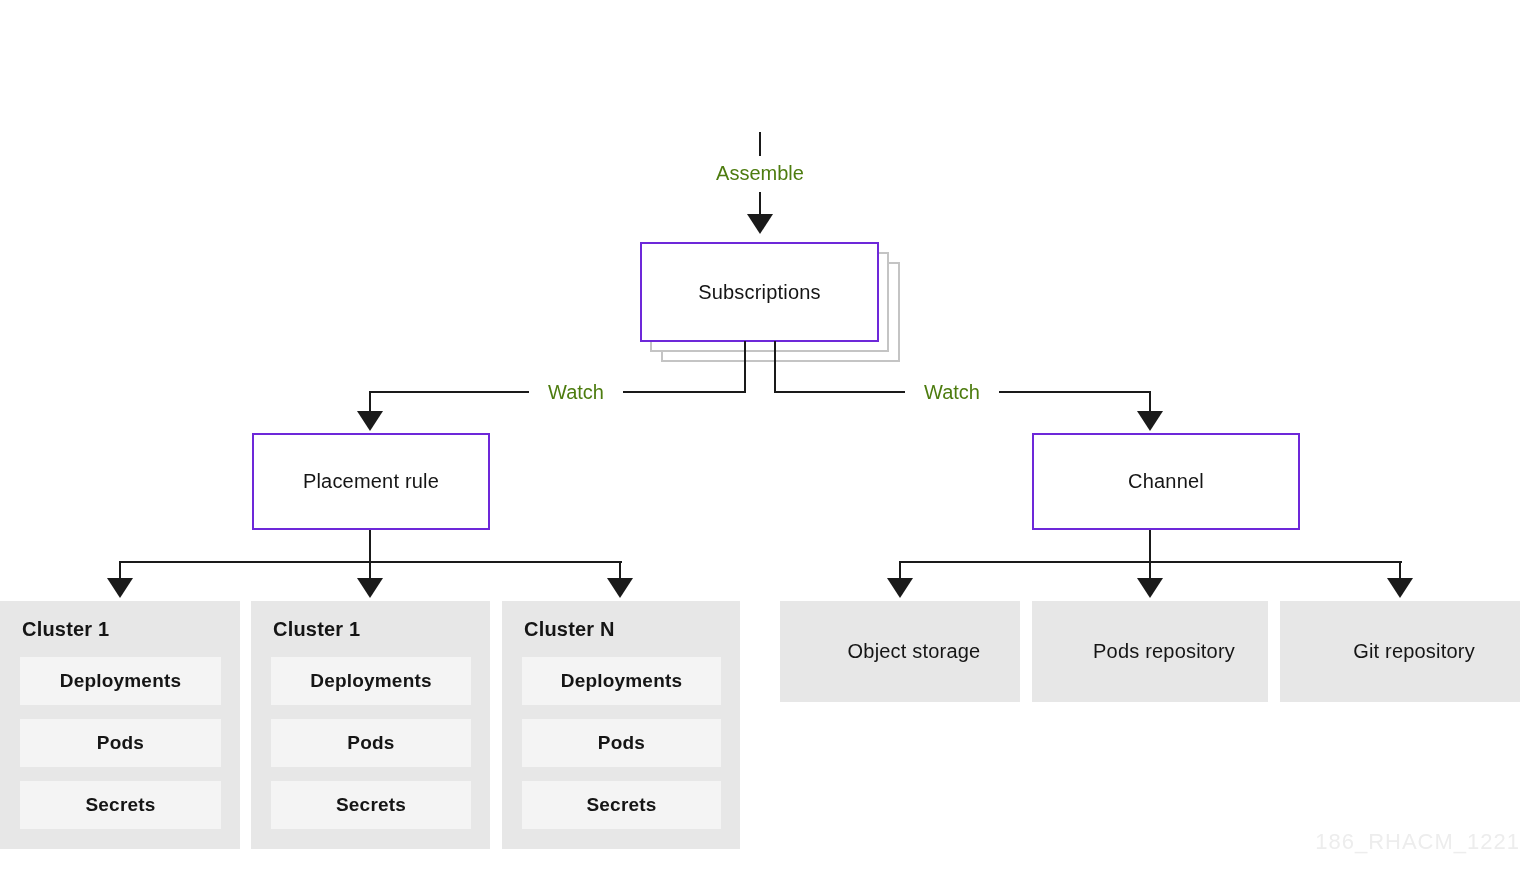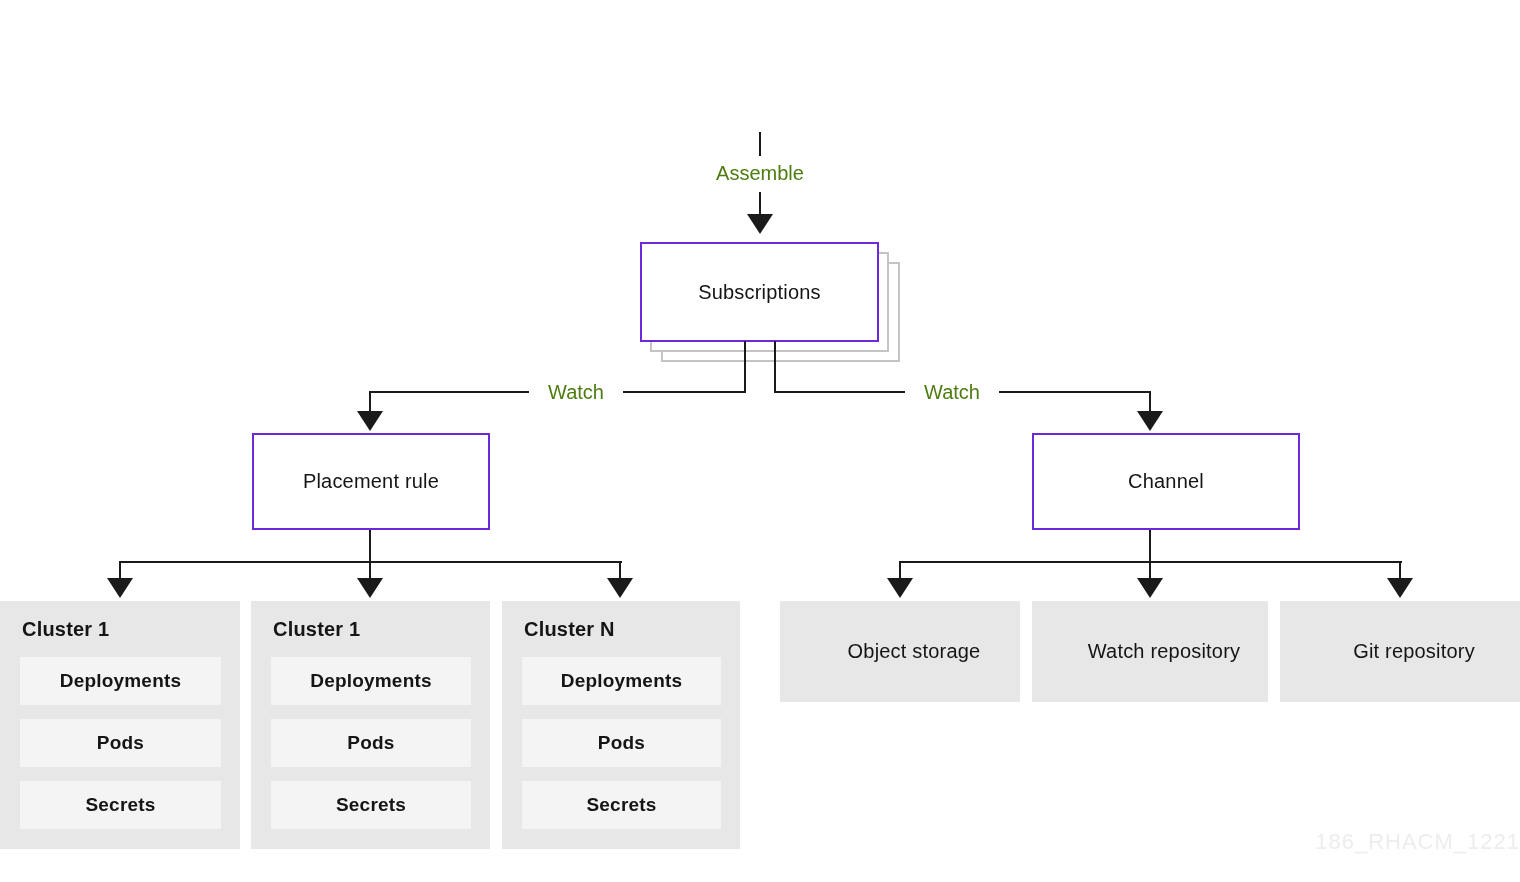--- a/index.html
+++ b/index.html
@@ -108,21 +108,21 @@
     <div class="cluster-title">Cluster N</div>
     <div class="cluster-item">Deployments</div>
     <div class="cluster-item">Pods</div>
     <div class="cluster-item">Secrets</div>
   </div>
 
   <div class="abs repo" style="left:780px;top:601px;width:240px;height:101px;">
     <span>Object storage</span>
   </div>
   <div class="abs repo" style="left:1032px;top:601px;width:236px;height:101px;">
-    <span>Watch repository</span>
+    <span>Pods repository</span>
   </div>
   <div class="abs repo" style="left:1280px;top:601px;width:240px;height:101px;">
     <span>Git repository</span>
   </div>
 
   <div class="watermark" style="right:0px;top:829px;">186_RHACM_1221</div>
 
 </div>
 
 </body></html>

